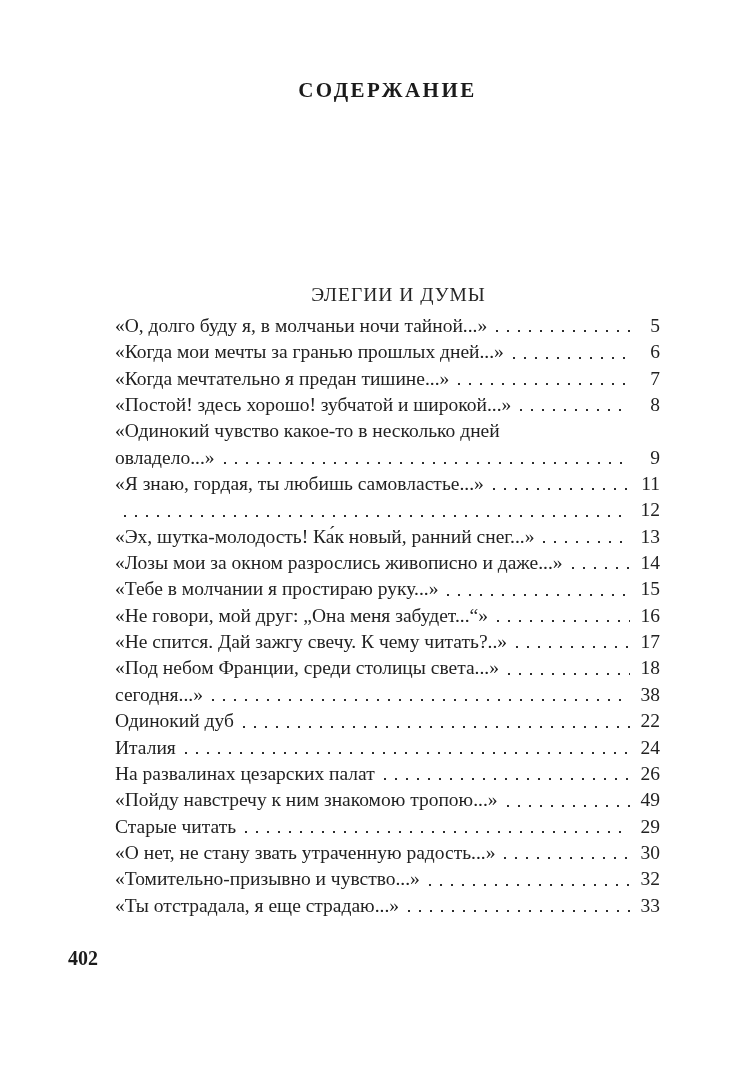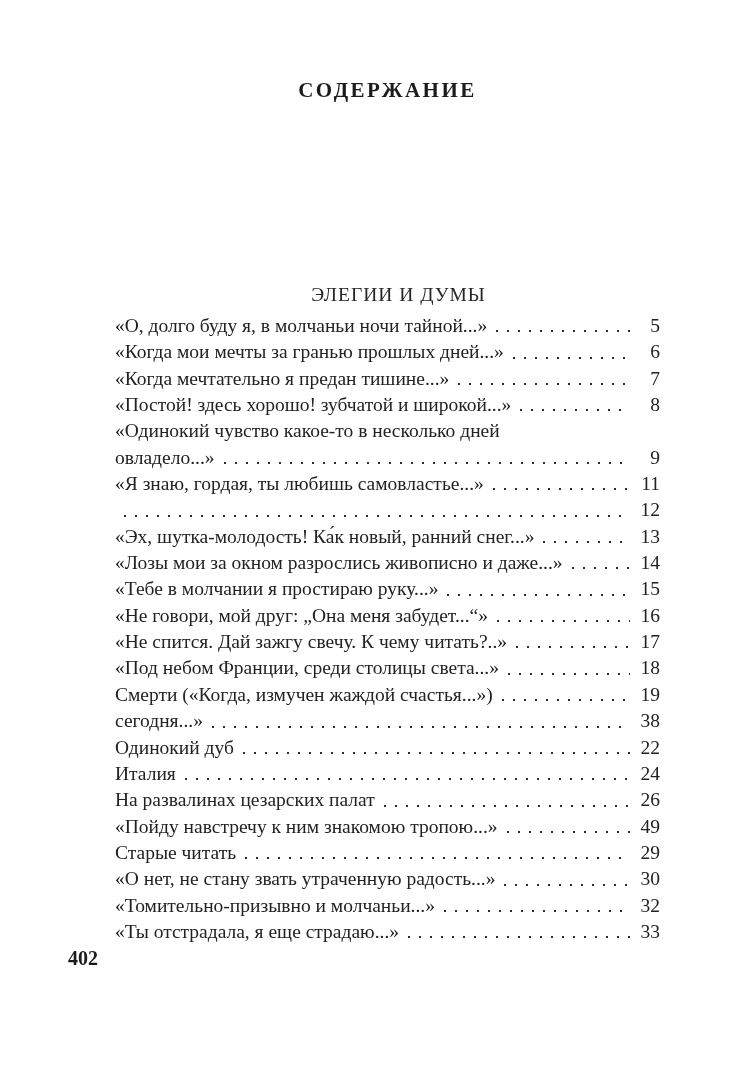--- a/index.html
+++ b/index.html
@@ -168,25 +168,20 @@
     <span class="leader"></span>
     <span class="p">17</span>
   </div>
 
   <div class="row">
     <span class="t">«Под небом Франции, среди столицы света...»</span>
     <span class="leader"></span>
     <span class="p">18</span>
   </div>
 
-  <div class="row">
-    <span class="t">Смерти («Когда, измучен жаждой счастья...»)</span>
-    <span class="leader"></span>
-    <span class="p">19</span>
-  </div>
 
 
   <div class="row">
     <span class="t">сегодня...»</span>
     <span class="leader"></span>
     <span class="p">38</span>
   </div>
 
   <div class="row">
     <span class="t">Одинокий дуб</span>
@@ -218,21 +213,21 @@
     <span class="p">29</span>
   </div>
 
   <div class="row">
     <span class="t">«О нет, не стану звать утраченную радость...»</span>
     <span class="leader"></span>
     <span class="p">30</span>
   </div>
 
   <div class="row">
-    <span class="t">«Томительно-призывно и молчаньи...»</span>
+    <span class="t">«Томительно-призывно и чувство...»</span>
     <span class="leader"></span>
     <span class="p">32</span>
   </div>
 
   <div class="row">
     <span class="t">«Ты отстрадала, я еще страдаю...»</span>
     <span class="leader"></span>
     <span class="p">33</span>
   </div>
 </div>

